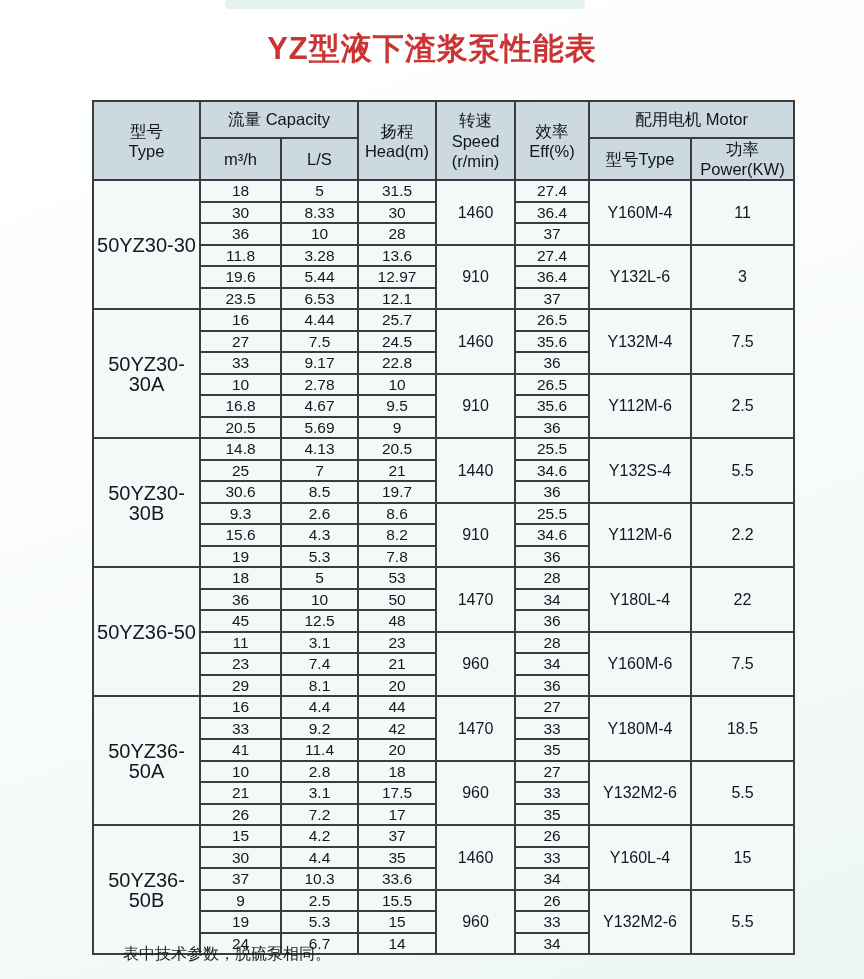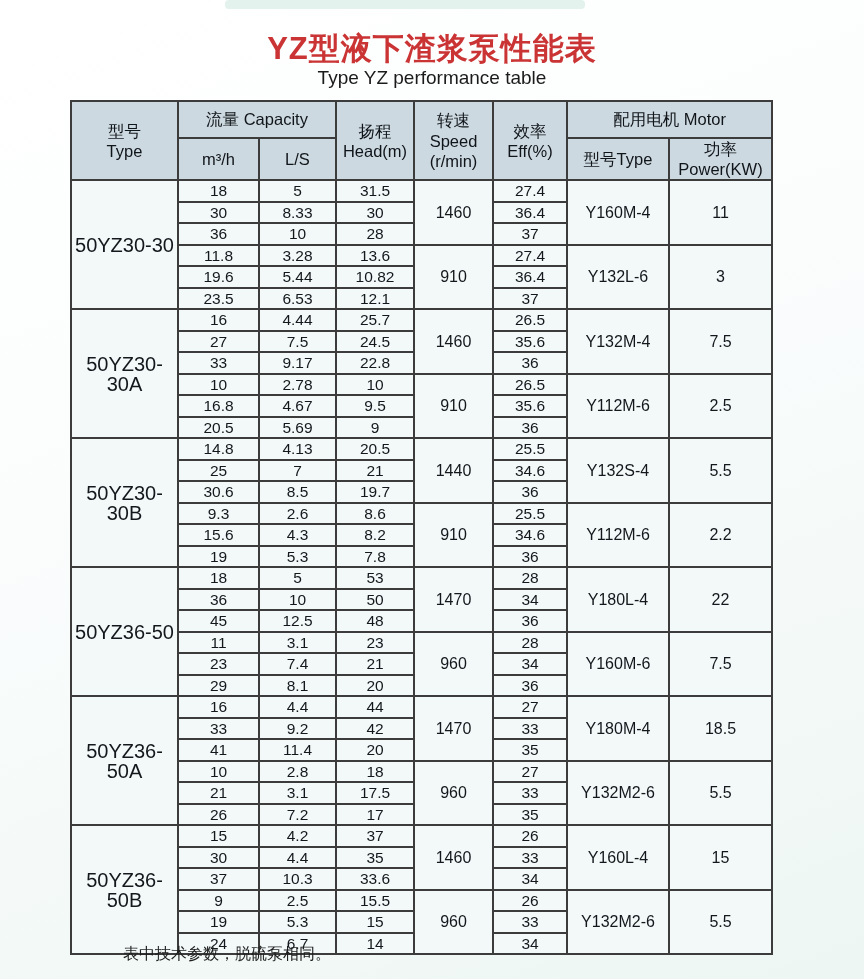--- a/index.html
+++ b/index.html
@@ -24,21 +24,21 @@
     width: 864px; text-align: center;
     color: #cb3434; font-size: 31px; font-weight: bold;
     letter-spacing: 1px;
   }
   .subtitle {
     position: absolute; top: 67px; left: 0;
     width: 864px; text-align: center;
     color: #1b1b1b; font-size: 19px;
   }
   table.perf {
-    position: absolute; left: 70px; top: 100px;
+    position: absolute; left: 92px; top: 100px;
     width: 701px;
     border-collapse: collapse;
     table-layout: fixed;
   }
   .perf th, .perf td {
     border: 2px solid #3c3c3c;
     text-align: center; vertical-align: middle;
     padding: 0;
     overflow: hidden;
   }
@@ -67,21 +67,20 @@
   }
 </style>
 </head>
 <body>
 
 <div class="sheet">
 
   <div class="artifact-strip"></div>
 
   <div class="title">YZ型液下渣浆泵性能表</div>
-  <div class="subtitle">Type YZ performance table</div>
 
   <table class="perf">
     <colgroup>
       <col style="width:107px">
         <col style="width:81px">
         <col style="width:77px">
       <col style="width:78px">
         <col style="width:79px">
         <col style="width:74px">
       <col style="width:102px">
@@ -144,21 +143,21 @@
           <td>3.28</td>
           <td>13.6</td>
           <td class="speed-cell" rowspan="3">910</td>
           <td>27.4</td>
           <td class="motor-cell" rowspan="3">Y132L-6</td>
           <td class="power-cell" rowspan="3">3</td>
         </tr>
         <tr>
           <td>19.6</td>
           <td>5.44</td>
-          <td>10.82</td>
+          <td>12.97</td>
           <td>36.4</td>
         </tr>
         <tr>
           <td>23.5</td>
           <td>6.53</td>
           <td>12.1</td>
           <td>37</td>
         </tr>
         <tr>
           <td class="model-cell" rowspan="6">50YZ30-30A</td>

